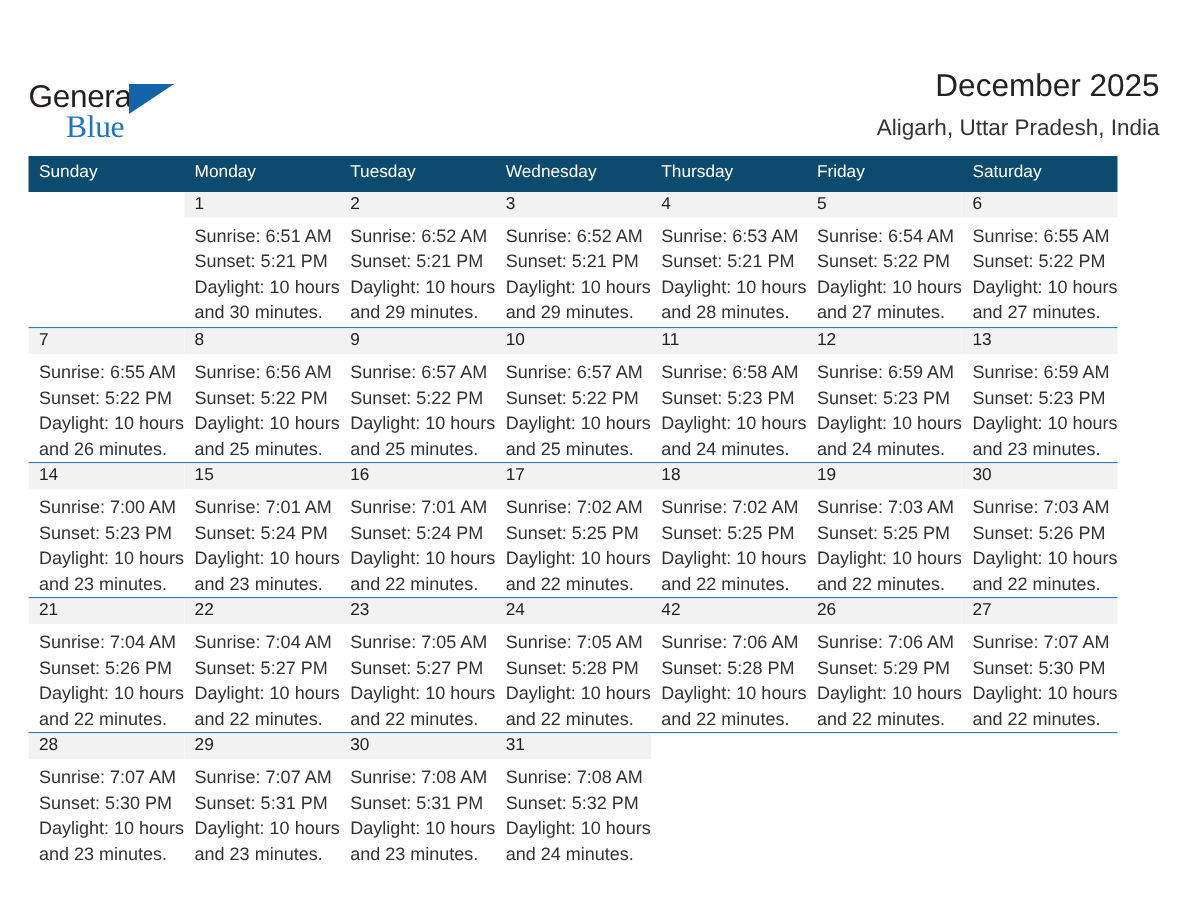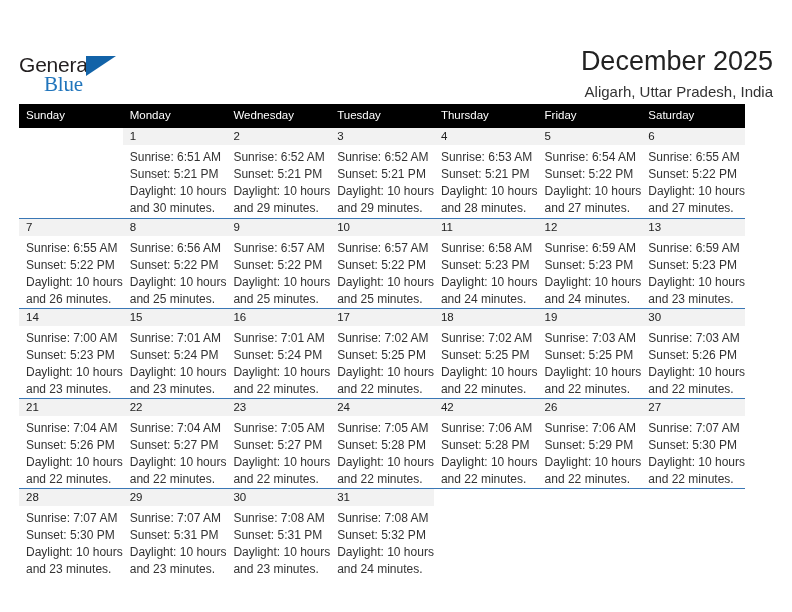--- a/index.html
+++ b/index.html
@@ -66,21 +66,21 @@
     border-left: 30px solid #1263a8;
     border-bottom: 20px solid transparent;
   }
 
   .title-block {
     text-align: right;
     flex: 0 0 auto;
     margin-top: -6px;
   }
   .cal-title {
-    font-size: 27px;
+    font-size: 21px;
     color: #222222;
     line-height: 1.12;
     white-space: nowrap;
     font-weight: normal;
     margin: 0;
   }
   .cal-subtitle {
     font-size: 15px;
     color: #333333;
     line-height: 1.2;
@@ -88,21 +88,21 @@
     white-space: nowrap;
   }
 
   
   .calendar {
     margin-top: 8px;
     width: 726px;
   }
   .weekday-row {
     display: flex;
-    background: #000000;
+    background: #0c4a6e;
   }
   .weekday {
     flex: 1 1 0;
     min-width: 0;
     color: #ffffff;
     font-size: 11.5px;
     padding: 4px 0 4px 7px;
     box-sizing: border-box;
     line-height: 1.35;
   }
@@ -164,22 +164,22 @@
       <div class="cal-subtitle">Aligarh, Uttar Pradesh, India</div>
     </div>
 
   </div>
 
   <div class="calendar">
 
     <div class="weekday-row">
       <div class="weekday">Sunday</div>
       <div class="weekday">Monday</div>
+      <div class="weekday">Tuesday</div>
       <div class="weekday">Wednesday</div>
-      <div class="weekday">Tuesday</div>
       <div class="weekday">Thursday</div>
       <div class="weekday">Friday</div>
       <div class="weekday">Saturday</div>
     </div>
 
     <div id="weeks-container">
         <div class="week first">
           <div class="day empty">
             <div class="day-num-band"></div>
           </div>

